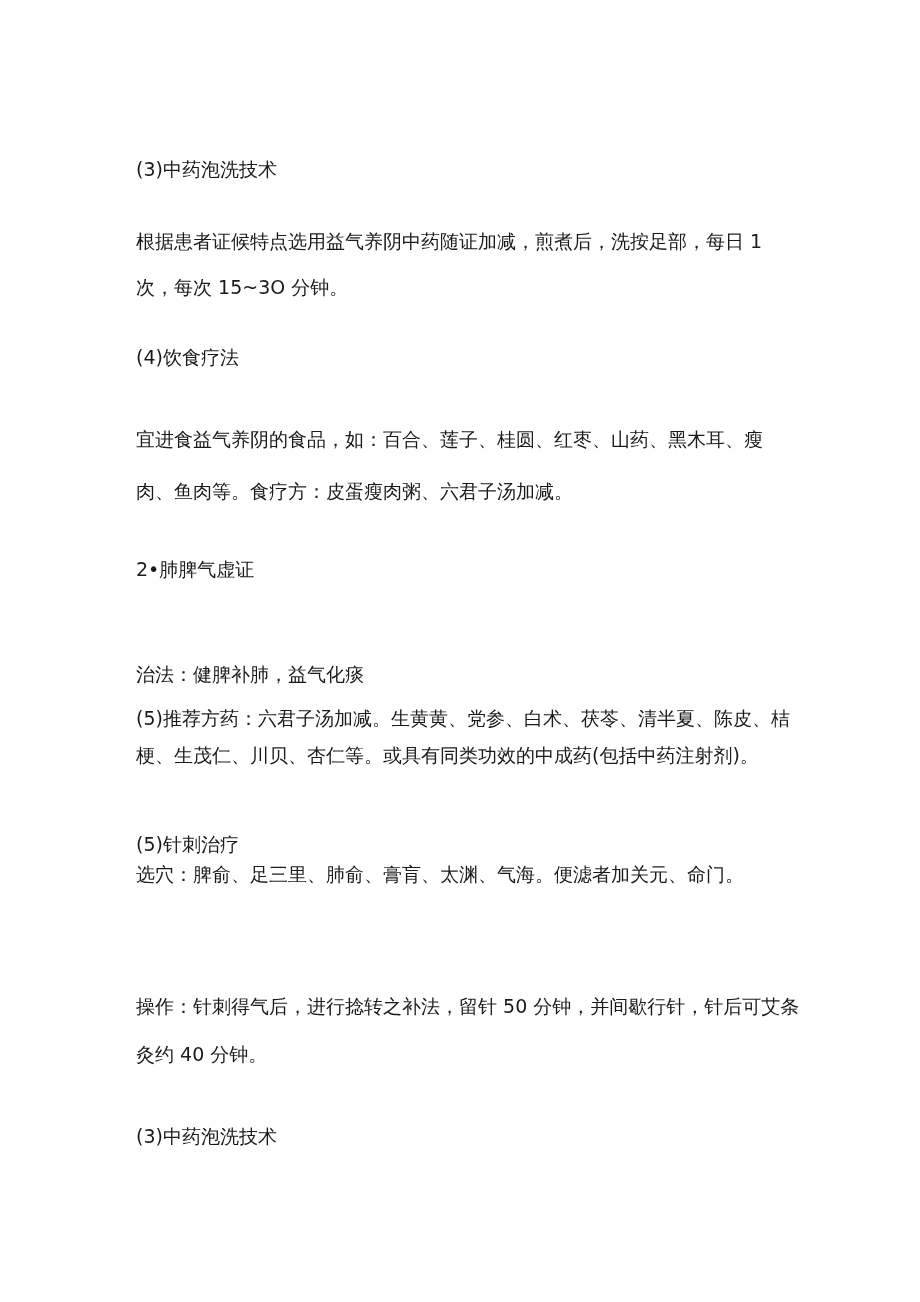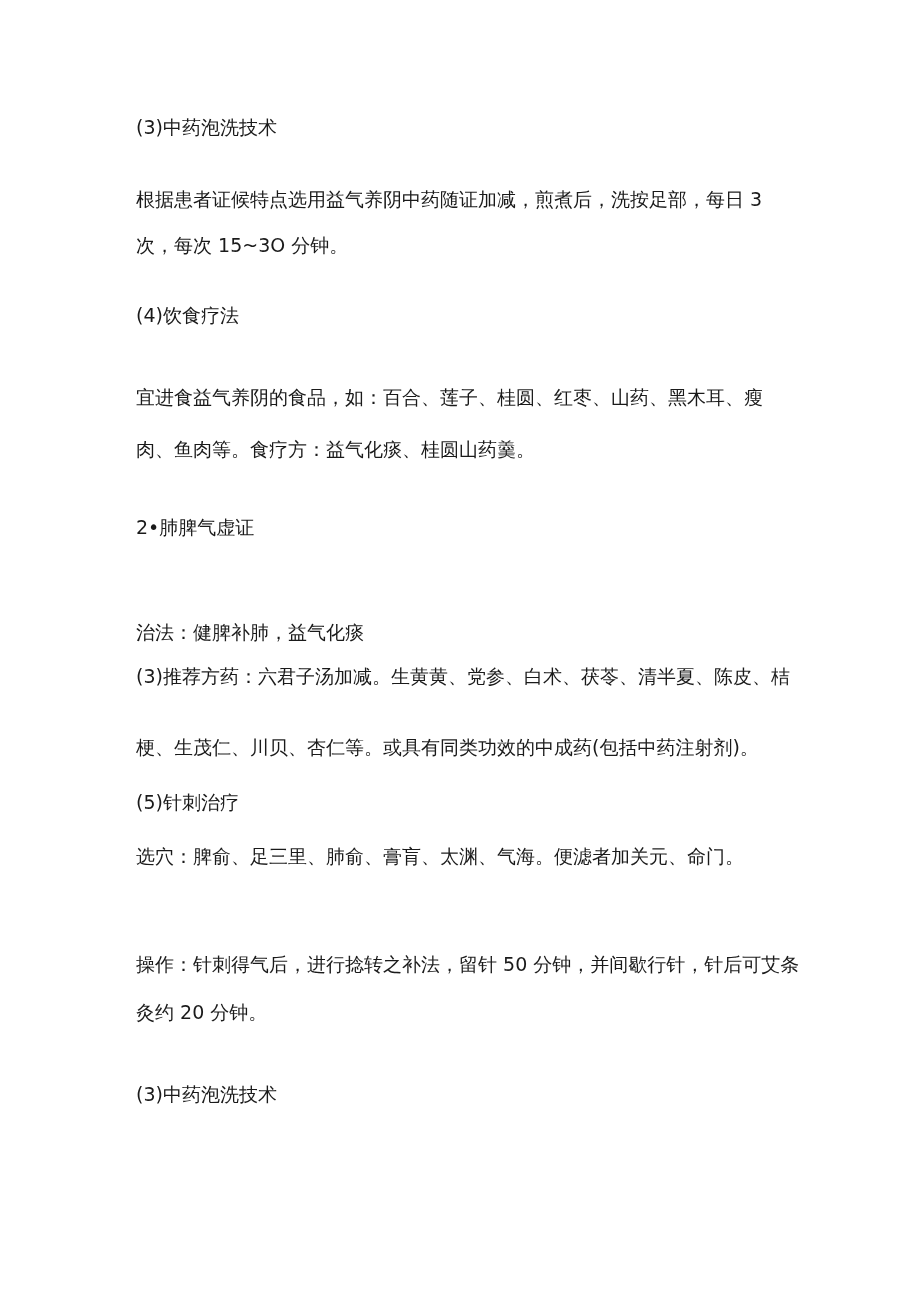--- a/index.html
+++ b/index.html
@@ -1,31 +1,31 @@
 <!DOCTYPE html>
 <html><head>
 <meta charset="utf-8">
 <style>
   html, body { margin: 0; padding: 0; background: #ffffff; }
   body { width: 920px; height: 1302px; position: relative; overflow: hidden;
          font-family: "DejaVu Sans", "Liberation Sans", sans-serif; color: #1a1a1a; }
-  .line { position: absolute; left: 136px; font-size: 19px; line-height: 24px; white-space: nowrap; letter-spacing: 0px; }
+  .line { position: absolute; left: 136px; font-size: 19px; line-height: 24px; white-space: nowrap; letter-spacing: 0px; margin-top: 42px; }
 </style>
 </head>
 <body>
 
 <div>
   <div class="line" style="top:115px">(3)中药泡洗技术</div>
-  <div class="line" style="top:187px">根据患者证候特点选用益气养阴中药随证加减，煎煮后，洗按足部，每日 3</div>
+  <div class="line" style="top:187px">根据患者证候特点选用益气养阴中药随证加减，煎煮后，洗按足部，每日 1</div>
   <div class="line" style="top:233px">次，每次 15~3O 分钟。</div>
   <div class="line" style="top:303px">(4)饮食疗法</div>
   <div class="line" style="top:385px">宜进食益气养阴的食品，如：百合、莲子、桂圆、红枣、山药、黑木耳、瘦</div>
-  <div class="line" style="top:437px">肉、鱼肉等。食疗方：益气化痰、桂圆山药羹。</div>
+  <div class="line" style="top:437px">肉、鱼肉等。食疗方：皮蛋瘦肉粥、六君子汤加减。</div>
   <div class="line" style="top:515px">2•肺脾气虚证</div>
   <div class="line" style="top:620px">治法：健脾补肺，益气化痰</div>
-  <div class="line" style="top:664px">(3)推荐方药：六君子汤加减。生黄黄、党参、白术、茯苓、清半夏、陈皮、桔</div>
-  <div class="line" style="top:735px">梗、生茂仁、川贝、杏仁等。或具有同类功效的中成药(包括中药注射剂)。</div>
+  <div class="line" style="top:664px">(5)推荐方药：六君子汤加减。生黄黄、党参、白术、茯苓、清半夏、陈皮、桔</div>
+  <div class="line" style="top:701px">梗、生茂仁、川贝、杏仁等。或具有同类功效的中成药(包括中药注射剂)。</div>
   <div class="line" style="top:790px">(5)针刺治疗</div>
-  <div class="line" style="top:844px">选穴：脾俞、足三里、肺俞、膏肓、太渊、气海。便滤者加关元、命门。</div>
+  <div class="line" style="top:820px">选穴：脾俞、足三里、肺俞、膏肓、太渊、气海。便滤者加关元、命门。</div>
   <div class="line" style="top:952px">操作：针刺得气后，进行捻转之补法，留针 50 分钟，并间歇行针，针后可艾条</div>
-  <div class="line" style="top:1000px">灸约 20 分钟。</div>
+  <div class="line" style="top:1000px">灸约 40 分钟。</div>
   <div class="line" style="top:1082px">(3)中药泡洗技术</div>
 </div>
 
 </body></html>

